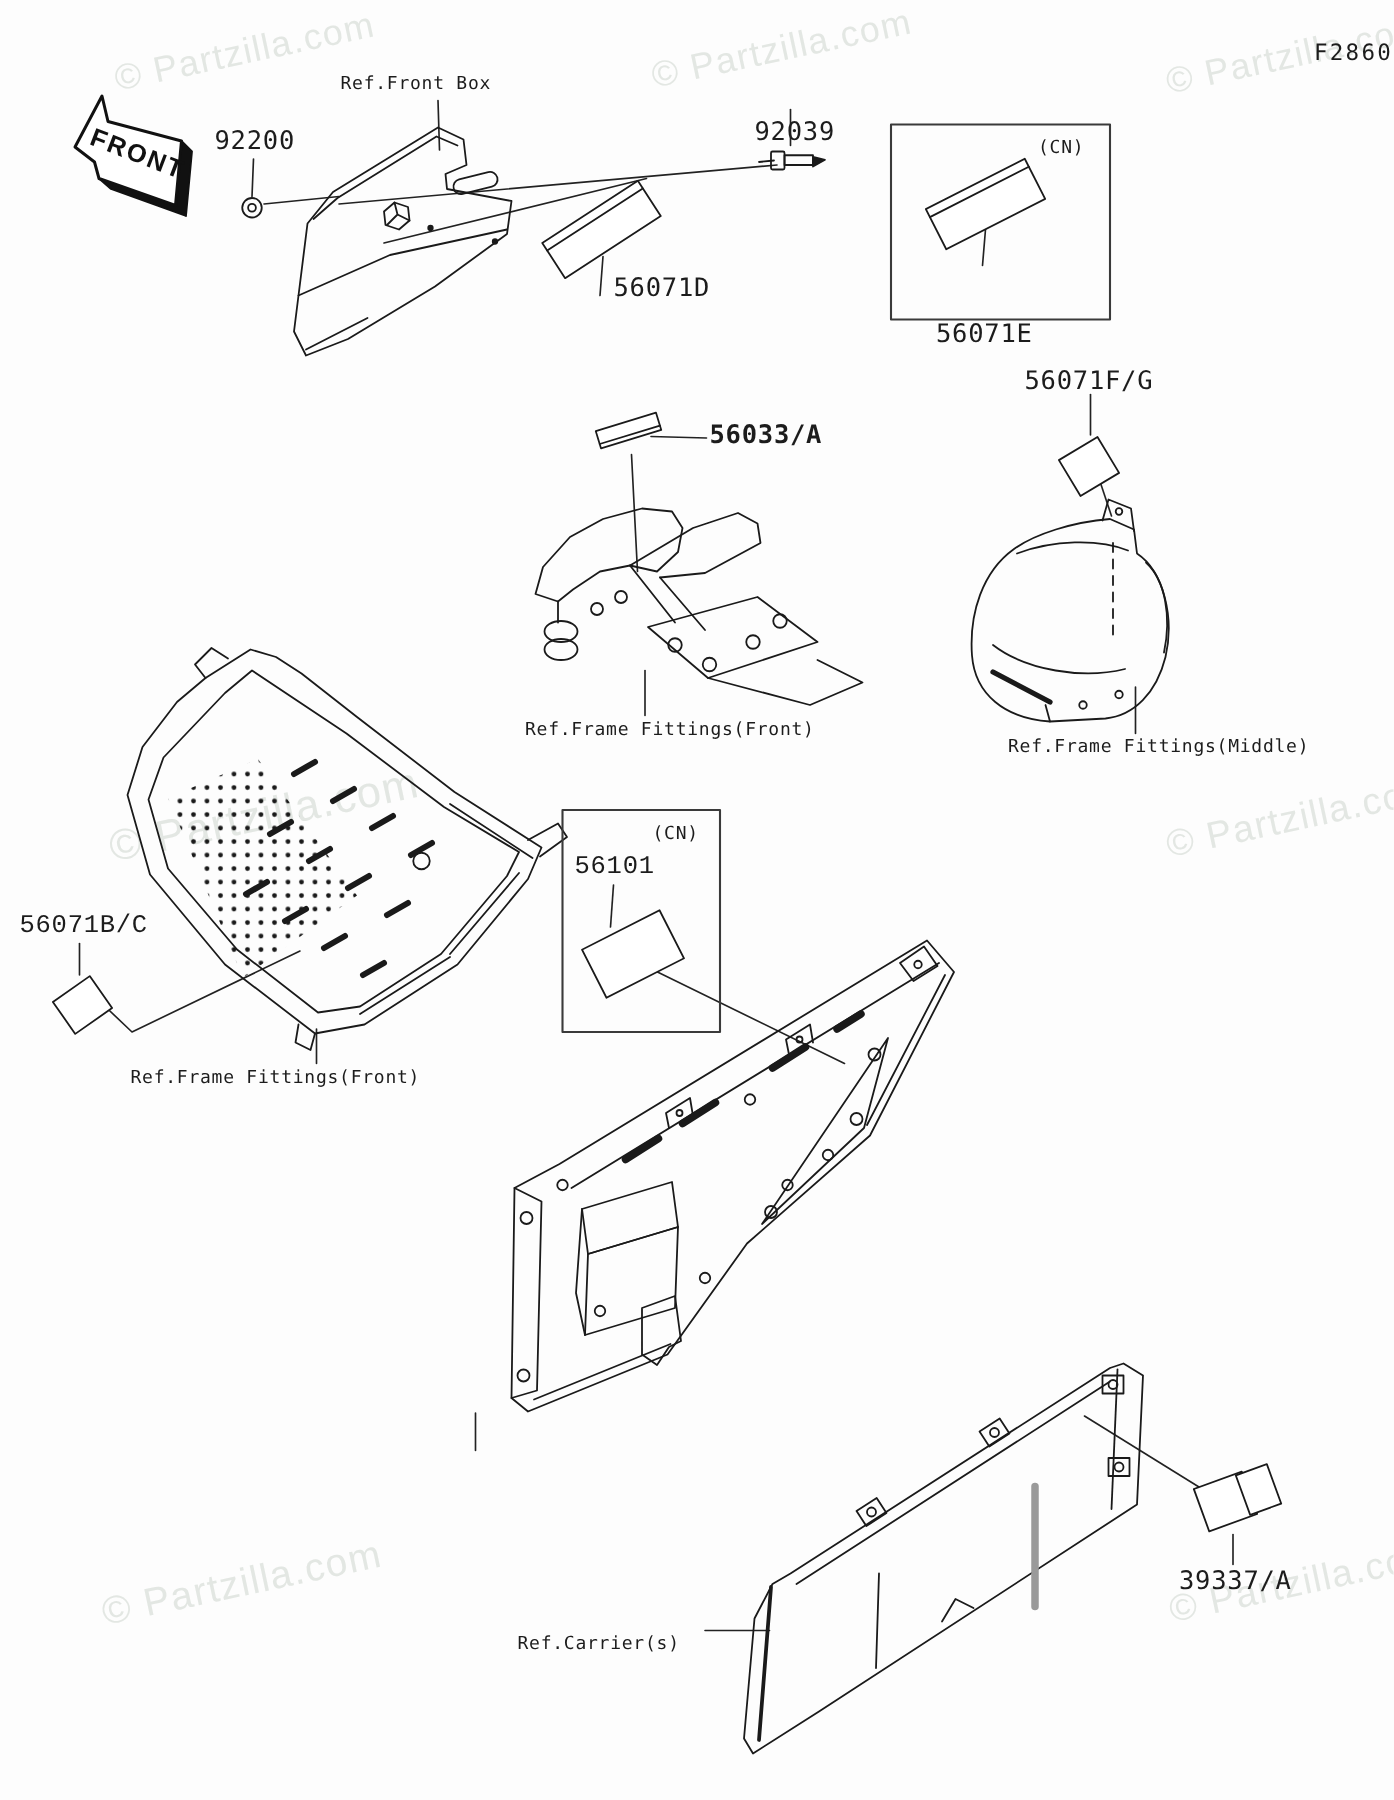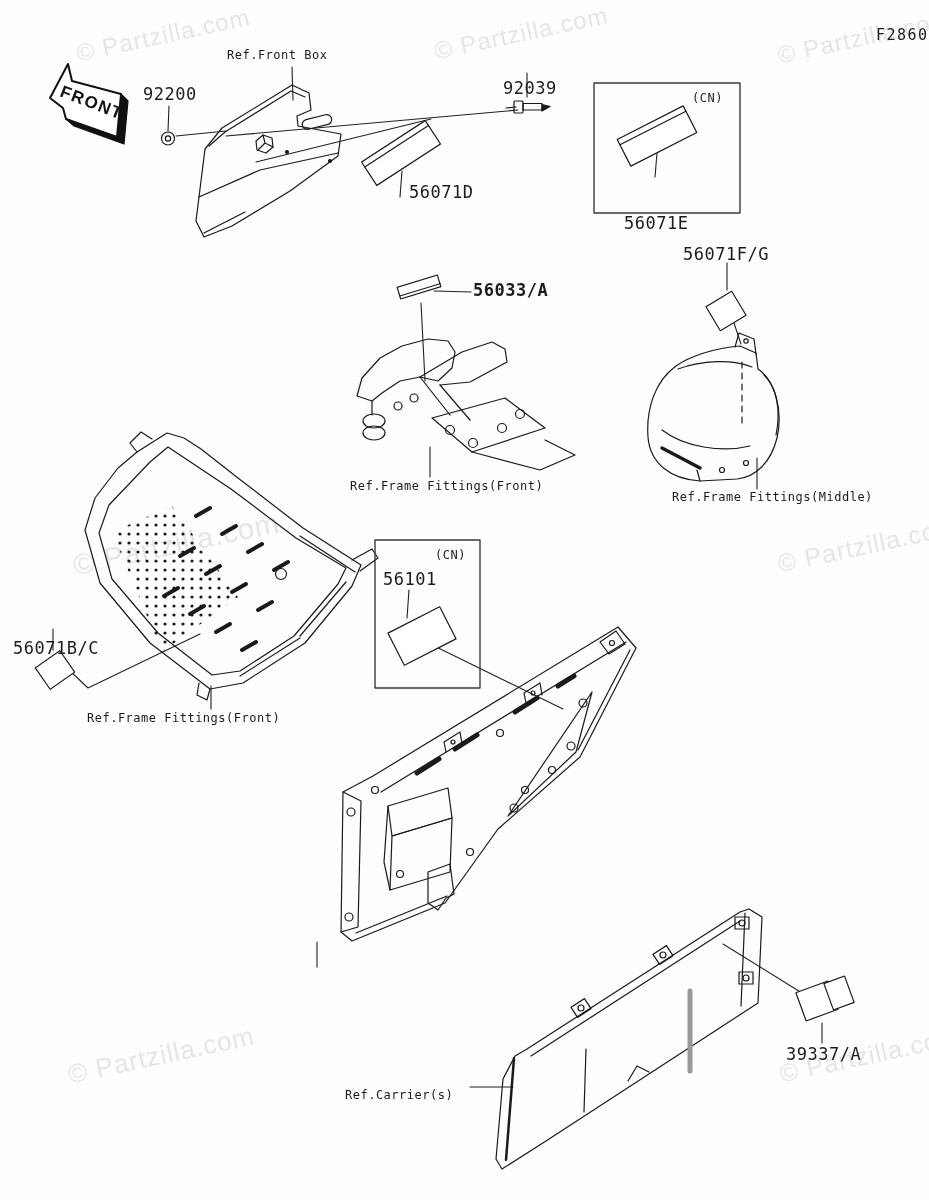--- a/index.html
+++ b/index.html
@@ -253,20 +253,20 @@
   <div class="lbl num" style="left:143px;top:84px;text-align:center;">92200</div>
   <div class="lbl ref" style="left:227px;top:48px;">Ref.Front Box</div>
   <div class="lbl num" style="left:503px;top:54px;margin-top:24px;">92039</div>
   <div class="lbl num" style="left:368px;top:182px;margin-left:41px;">56071D</div>
   <div class="lbl ref" style="left:692px;top:91px;">(CN)</div>
   <div class="lbl num" style="left:624px;top:177px;margin-top:36px;">56071E</div>
   <div class="lbl num" style="left:683px;top:244px;text-align:right;">56071F/G</div>
   <div class="lbl num" style="left:473px;top:280px;font-weight:bold;">56033/A</div>
   <div class="lbl ref" style="left:632px;top:490px;margin-left:40px;">Ref.Frame Fittings(Middle)</div>
   <div class="lbl ref" style="left:350px;top:479px;">Ref.Frame Fittings(Front)</div>
-  <div class="lbl num" style="left:383px;top:569px;">56101</div>
+  <div class="lbl num" style="left:383px;top:569px;font-family:Liberation Mono, monospace;">56101</div>
   <div class="lbl ref" style="left:435px;top:548px;">(CN)</div>
-  <div class="lbl num" style="left:13px;top:638px;">56071B/C</div>
+  <div class="lbl num" style="left:13px;top:608px;font-family:Liberation Mono, monospace;">56071B/C</div>
   <div class="lbl ref" style="left:87px;top:711px;">Ref.Frame Fittings(Front)</div>
   <div class="lbl ref" style="left:345px;top:1088px;">Ref.Carrier(s)</div>
   <div class="lbl num" style="left:786px;top:1044px;">39337/A</div>
 
 </div>
 
 </body></html>

